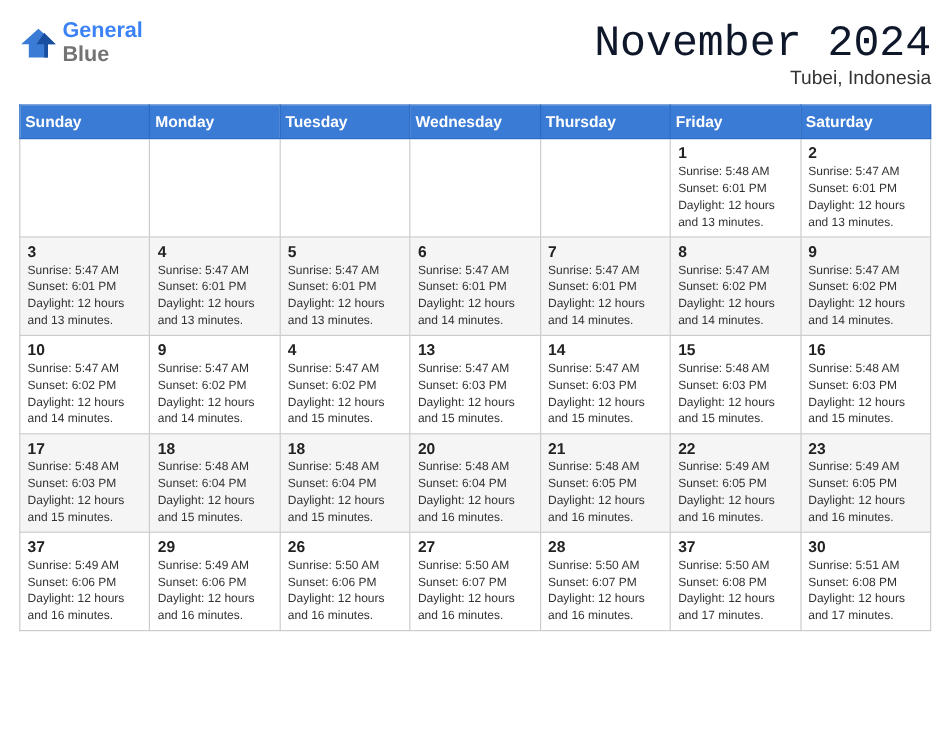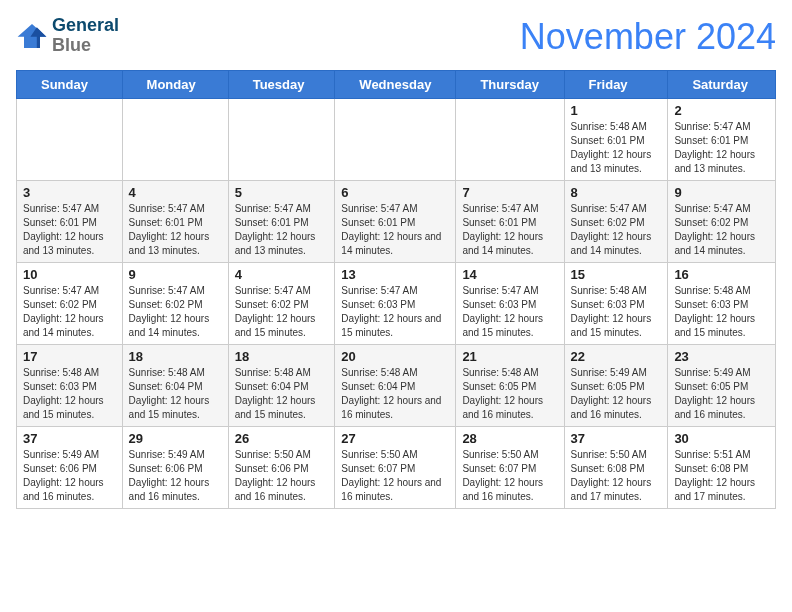--- a/index.html
+++ b/index.html
@@ -21,49 +21,50 @@
       align-items: center;
       gap: 4px;
     }
     .logo-text {
       font-size: 18px;
       font-weight: bold;
       color: #1a1a1a;
       line-height: 1.1;
     }
     .logo-text span {
-      color: #0c4a6e;
+      color: #3b82f6;
     }
     .logo-icon {
       width: 32px;
       height: 28px;
     }
     .title-block {
       text-align: right;
     }
     .month-title {
       font-size: 36px;
       font-weight: normal;
-      color: #3b82f6;
+      color: #0f172a;
+      font-family: Liberation Mono, monospace;
     }
     .location {
       font-size: 16px;
       color: #333;
     }
     .calendar {
       width: 100%;
       border-collapse: collapse;
       border: 1px solid #ccc;
     }
     .calendar th {
       background: #3a7bd5;
       color: #fff;
       font-size: 13px;
       font-weight: bold;
-      padding: 6px 24px;
+      padding: 6px 4px;
       text-align: left;
       border: 1px solid #2a6bc5;
     }
     .calendar td {
       vertical-align: top;
       border: 1px solid #ccc;
       padding: 4px 6px;
       width: calc(100% / 7);
       min-height: 80px;
       font-size: 10.5px;
@@ -98,20 +99,21 @@
       <polygon points="26,6 38,18 30,18 30,32 26,32 26,18 18,18" fill="#1a4fa0"></polygon>
     </svg>
     <div>
       <div class="logo-text">
         <span>General</span><br><span style="color:#737373">Blue</span>
       </div>
     </div>
   </div>
   <div class="title-block">
     <div class="month-title">November 2024</div>
+    <div class="location">Tubei, Indonesia</div>
   </div>
 </div>
 
 <table class="calendar">
   <thead>
     <tr>
     <th>Sunday</th>
         <th>Monday</th>
         <th>Tuesday</th>
         <th>Wednesday</th>

